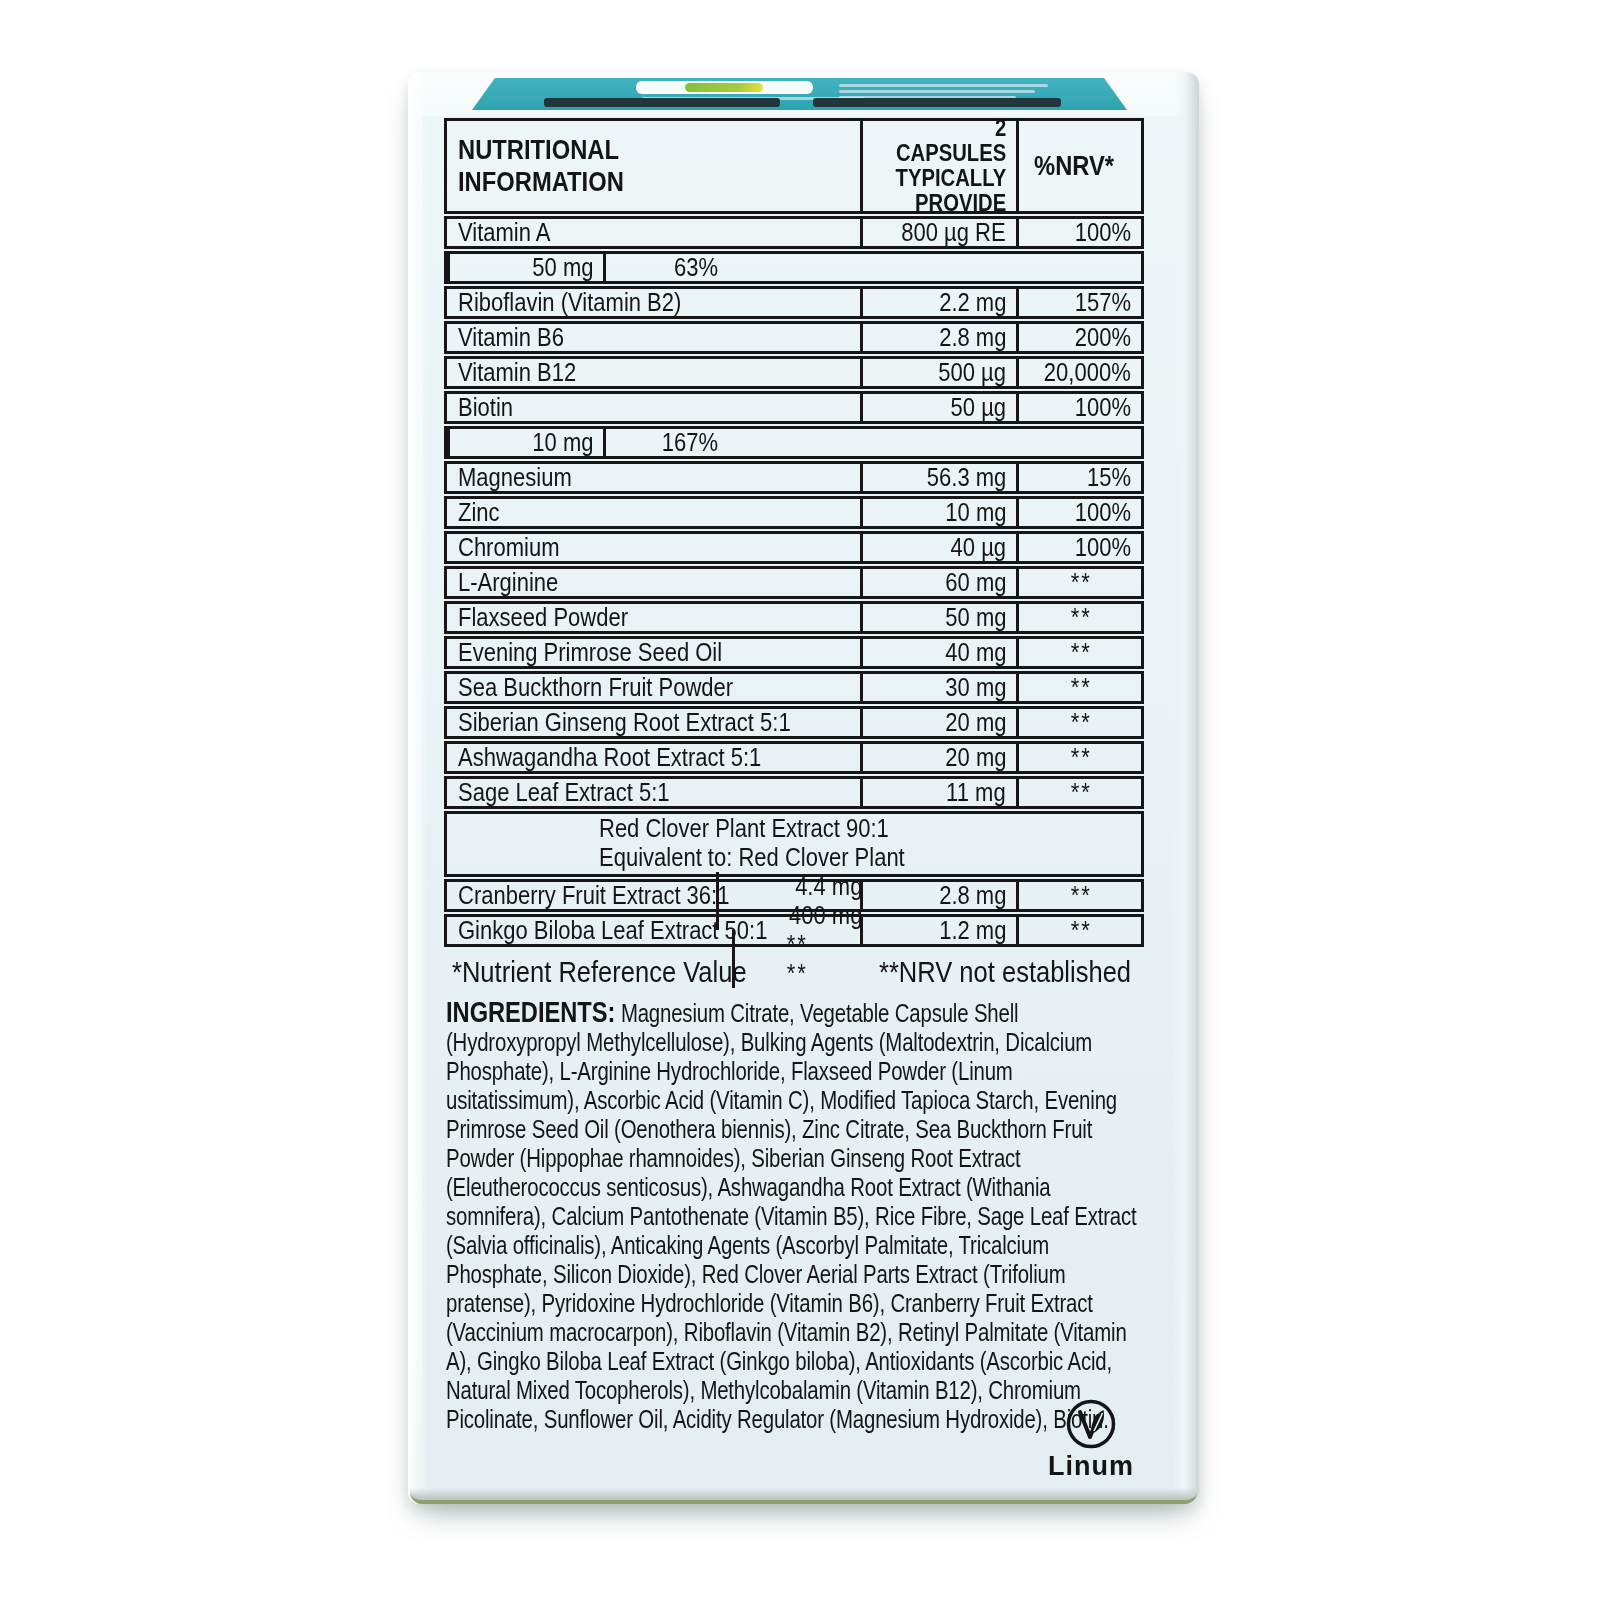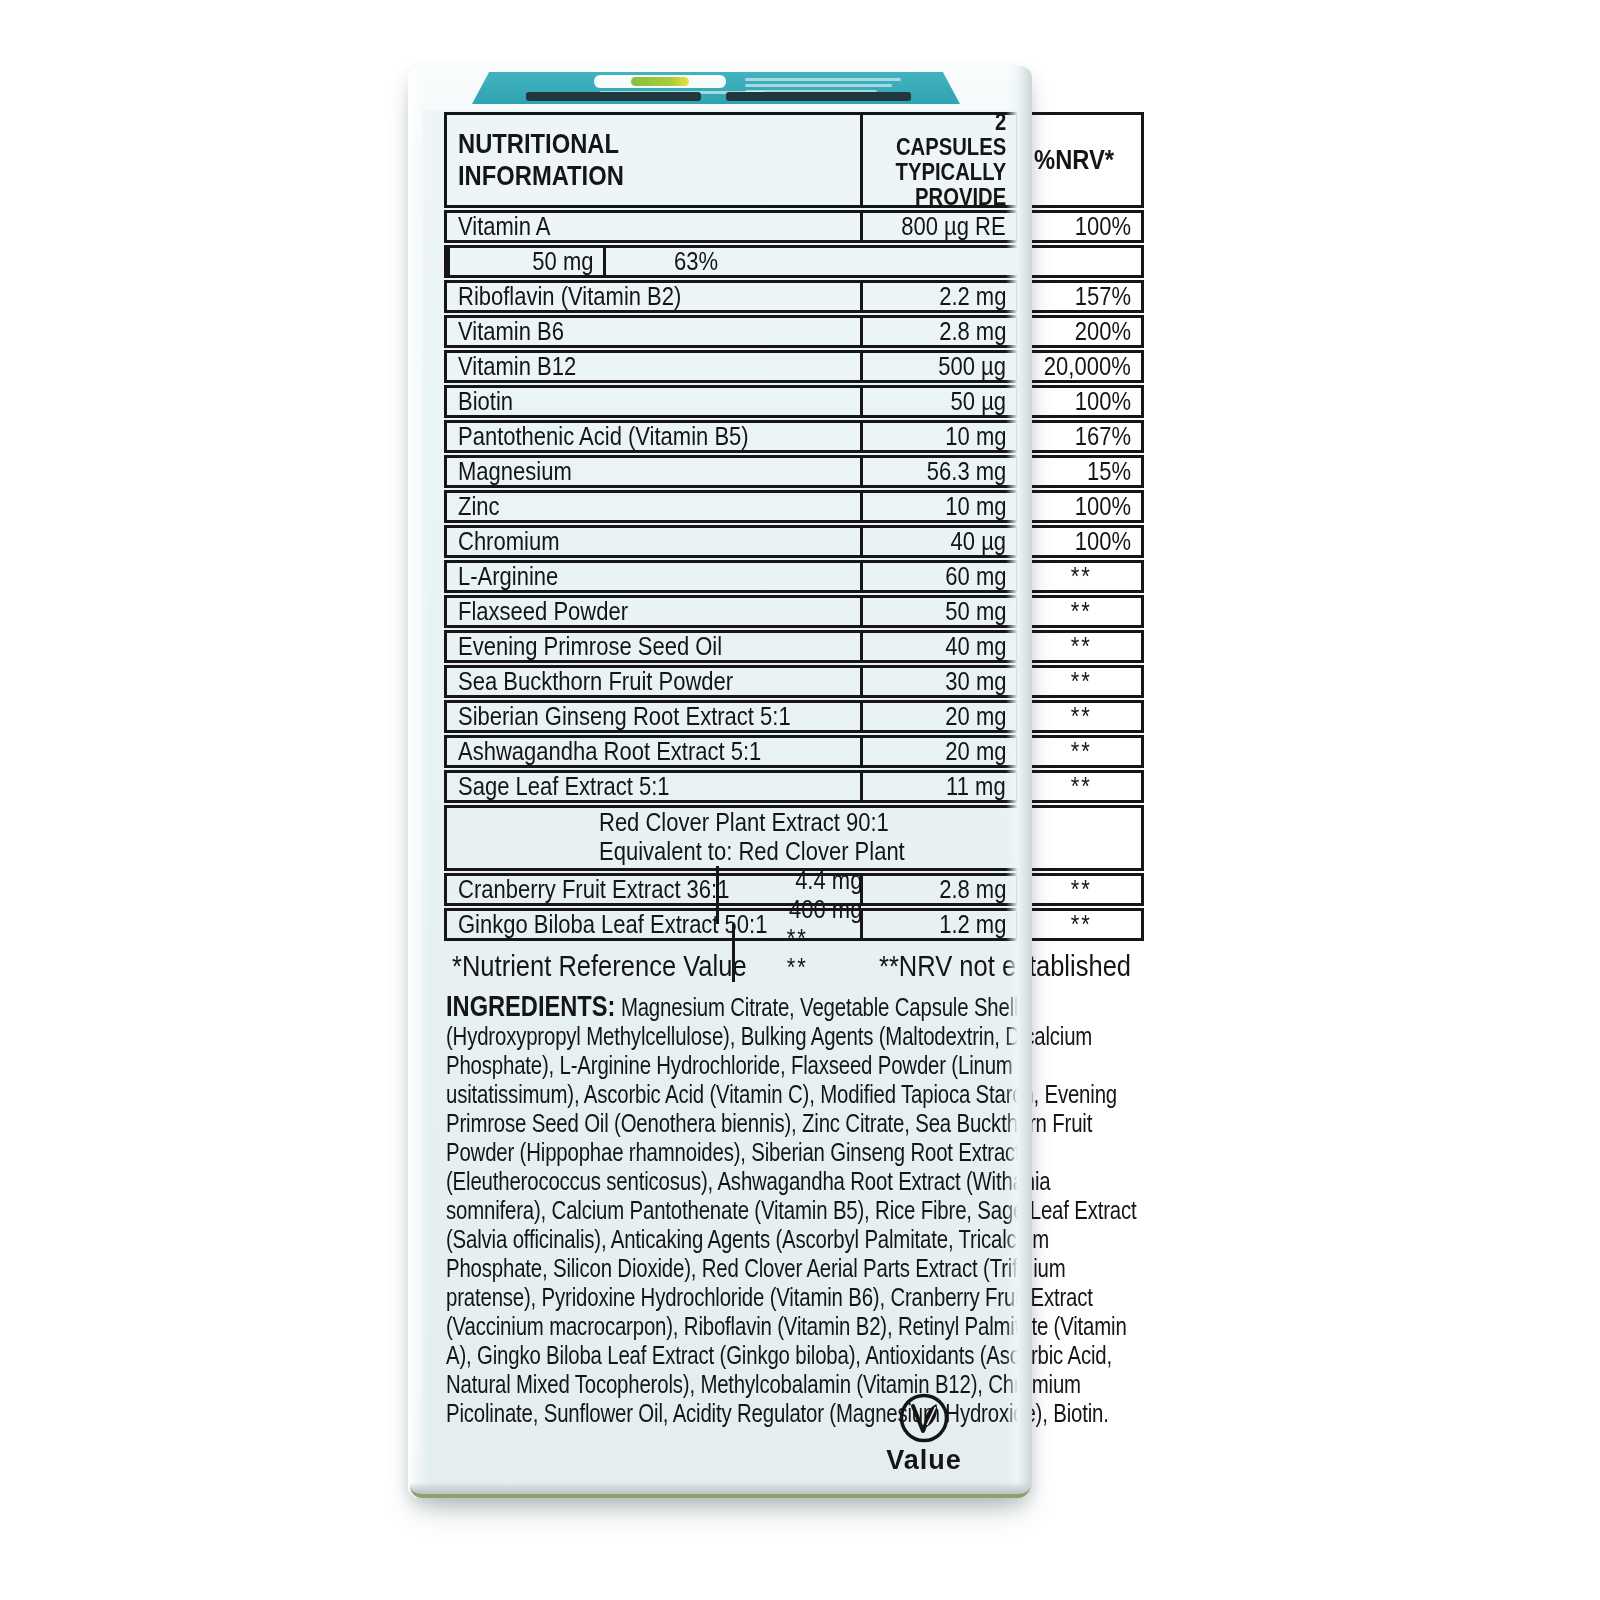--- a/index.html
+++ b/index.html
@@ -1,22 +1,22 @@
 <!DOCTYPE html>
 <html><head>
 <meta charset="utf-8">
 <style>
   html,body{margin:0;padding:0;background:#ffffff;}
   .stage{position:relative;width:1600px;height:1600px;background:#ffffff;overflow:hidden;
          font-family:"Liberation Sans", sans-serif;color:#151515;}
   
-  .box{position:absolute;left:408px;top:66px;width:624px;height:1432px;
+  .box{position:absolute;left:408px;top:72px;width:781px;height:1432px;
        background:linear-gradient(180deg,#fafdfd 0%,#f1f7f8 6%,#edf4f6 90%,#e2eaeb 100%);
        border-radius:12px;
-       box-shadow:0 18px 30px -10px rgba(95,110,110,.45), 0 6px 14px rgba(120,135,135,.22);}
+       box-shadow:0 18px 30px -10px rgba(95,110,110,.45), 0 6px 14px rgba(120,135,135,.22);padding-left:10px;}
   .edge-left{position:absolute;left:0;top:0;bottom:0;width:20px;border-radius:12px 0 0 12px;
        background:linear-gradient(90deg,#ffffff 0%,rgba(255,255,255,0) 100%);}
   .edge-right{position:absolute;right:0;top:0;bottom:0;width:26px;border-radius:0 12px 12px 0;
        background:linear-gradient(270deg,#ccd6d7 0%,#eef5f6 55%,rgba(255,255,255,0) 100%);}
   .bottom-edge{position:absolute;left:2px;right:2px;bottom:0;height:16px;
        border-radius:0 0 12px 12px;
        background:linear-gradient(180deg,rgba(210,219,219,0) 0%,#c6d0cf 70%,#b9c4c0 100%);
        border-bottom:4px solid #8fa06c;box-sizing:border-box;}
   
   .top-flap{position:absolute;left:64px;right:72px;top:6px;height:32px;
@@ -117,21 +117,20 @@
             <div class="cell cname"><span class="cond o-l">Vitamin B12</span></div>
             <div class="cell camt"><span class="cond o-r">500 µg</span></div>
             <div class="cell cnrv"><span class="cond o-r">20,000%</span></div>
           </div>
         <div class="trow">
             <div class="cell cname"><span class="cond o-l">Biotin</span></div>
             <div class="cell camt"><span class="cond o-r">50 µg</span></div>
             <div class="cell cnrv"><span class="cond o-r">100%</span></div>
           </div>
         <div class="trow">
-            <div class="cell cname"><span class="cond o-l">Pantothenic Acid (Vitamin B5)</span></div>
             <div class="cell camt"><span class="cond o-r">10 mg</span></div>
             <div class="cell cnrv"><span class="cond o-r">167%</span></div>
           </div>
         <div class="trow">
             <div class="cell cname"><span class="cond o-l">Magnesium</span></div>
             <div class="cell camt"><span class="cond o-r">56.3 mg</span></div>
             <div class="cell cnrv"><span class="cond o-r">15%</span></div>
           </div>
         <div class="trow">
             <div class="cell cname"><span class="cond o-l">Zinc</span></div>
@@ -207,21 +206,21 @@
         <b>INGREDIENTS:</b><span> Magnesium Citrate, Vegetable Capsule Shell (Hydroxypropyl Methylcellulose), Bulking Agents (Maltodextrin, Dicalcium Phosphate), L-Arginine Hydrochloride, Flaxseed Powder (Linum usitatissimum), Ascorbic Acid (Vitamin C), Modified Tapioca Starch, Evening Primrose Seed Oil (Oenothera biennis), Zinc Citrate, Sea Buckthorn Fruit Powder (Hippophae rhamnoides), Siberian Ginseng Root Extract (Eleutherococcus senticosus), Ashwagandha Root Extract (Withania somnifera), Calcium Pantothenate (Vitamin B5), Rice Fibre, Sage Leaf Extract (Salvia officinalis), Anticaking Agents (Ascorbyl Palmitate, Tricalcium Phosphate, Silicon Dioxide), Red Clover Aerial Parts Extract (Trifolium pratense), Pyridoxine Hydrochloride (Vitamin B6), Cranberry Fruit Extract (Vaccinium macrocarpon), Riboflavin (Vitamin B2), Retinyl Palmitate (Vitamin A), Gingko Biloba Leaf Extract (Ginkgo biloba), Antioxidants (Ascorbic Acid, Natural Mixed Tocopherols), Methylcobalamin (Vitamin B12), Chromium Picolinate, Sunflower Oil, Acidity Regulator (Magnesium Hydroxide), Biotin.</span>
       </div>
 
       <div class="vegan">
         <svg width="52" height="52" viewBox="0 0 52 52">
           <circle cx="26" cy="26" r="22.5" fill="none" stroke="#151515" stroke-width="3.5"></circle>
           <path d="M15 14 L25 39 L28.5 30" fill="none" stroke="#151515" stroke-width="4" stroke-linecap="round" stroke-linejoin="round"></path>
           <path d="M26.5 36 C25 26 30 16 38.5 12 C40.5 21 37 31 28.5 35 Z" fill="#151515"></path>
           <path d="M29 33 C32 27 35 21 37.5 15" fill="none" stroke="#e7f1f3" stroke-width="1.6"></path>
         </svg>
-        <div class="vegan-label">Value</div>
+        <div class="vegan-label">Linum</div>
       </div>
 
     </div>
 
     <div class="edge-left"></div>
     <div class="edge-right"></div>
     <div class="bottom-edge"></div>
   </div>
 </div>
 

